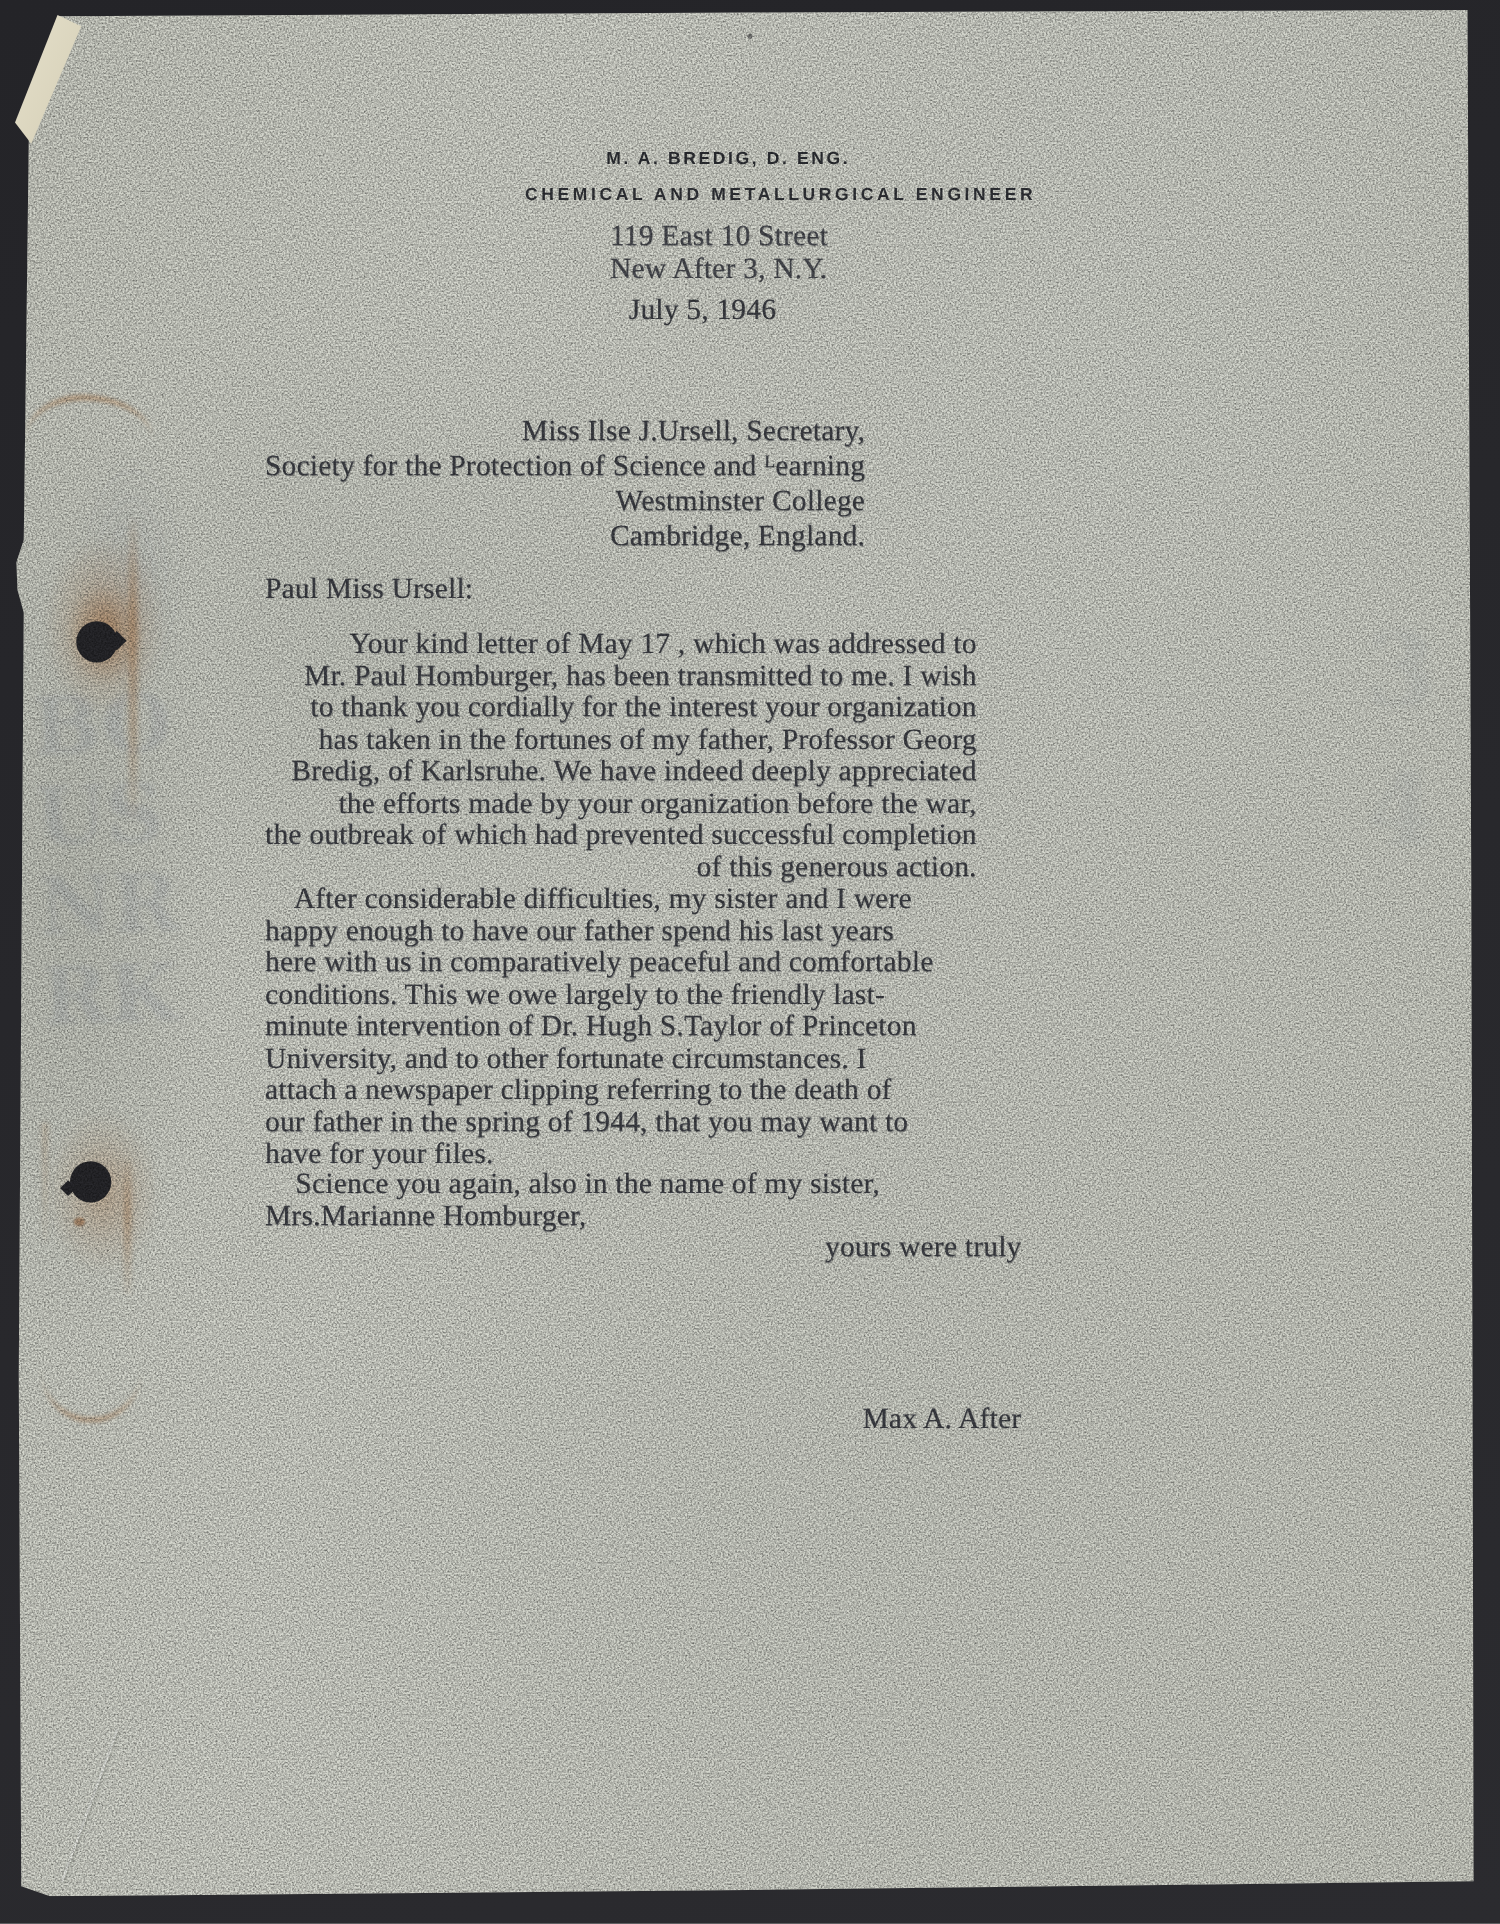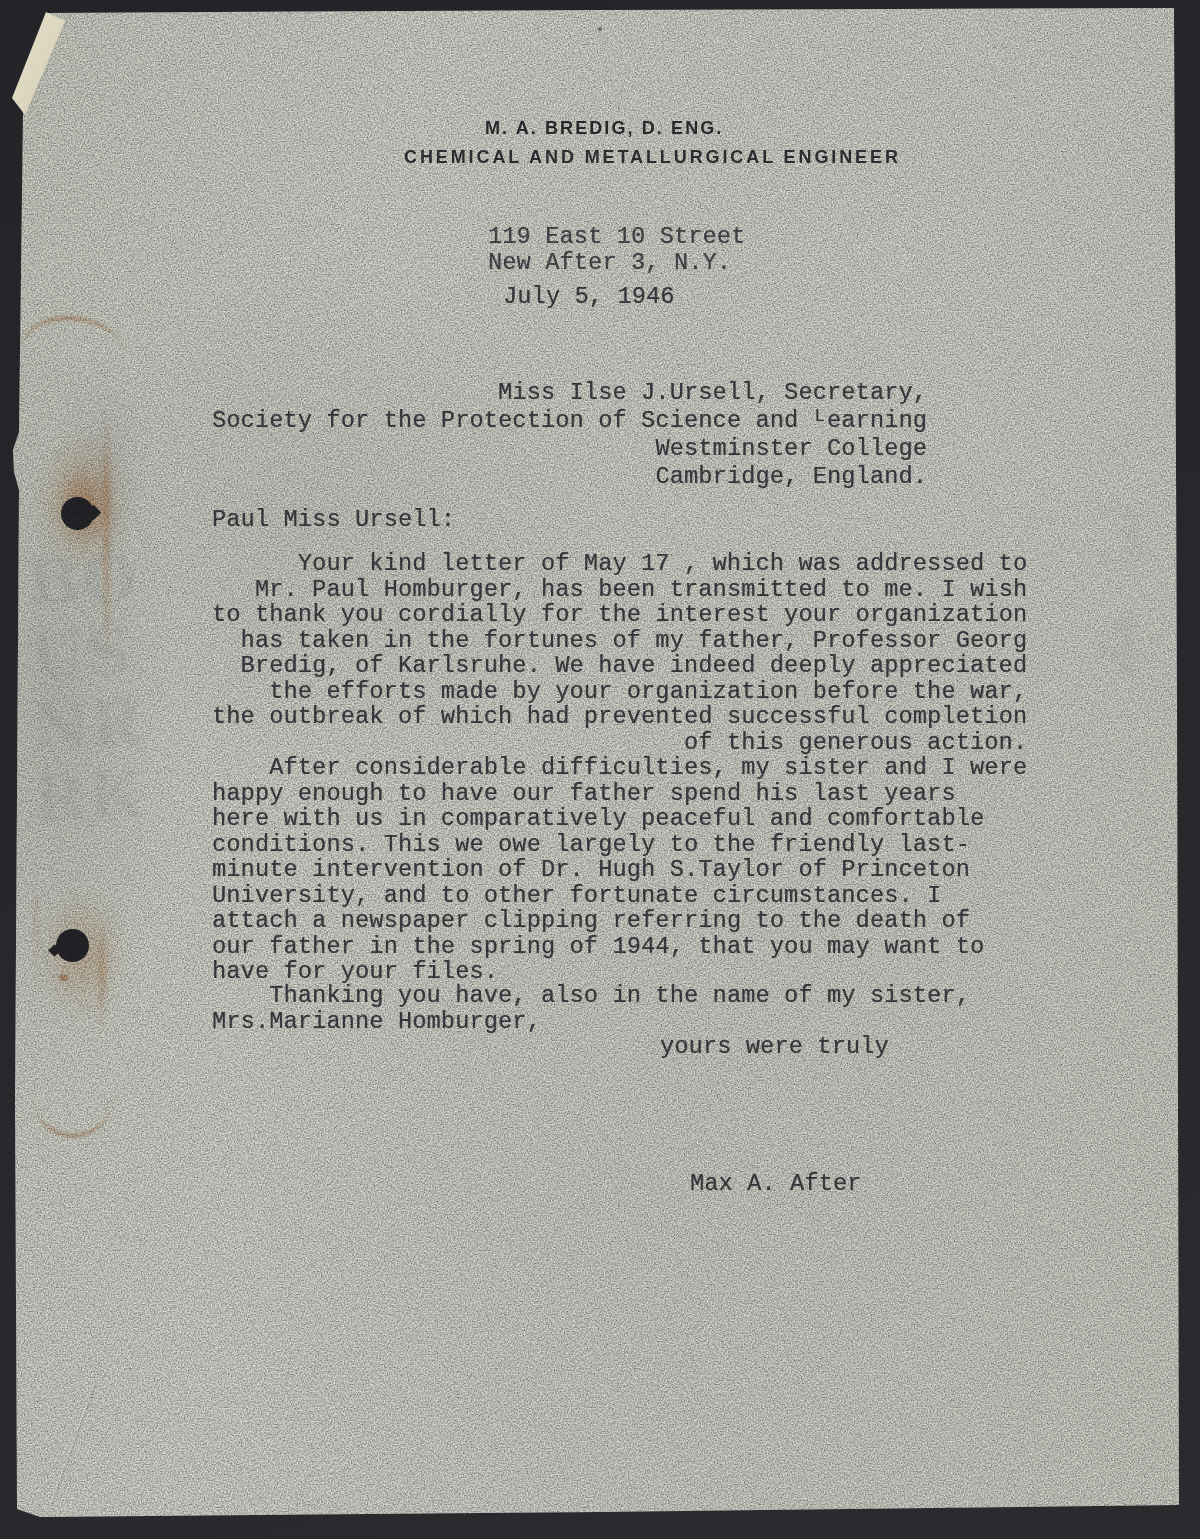--- a/index.html
+++ b/index.html
@@ -81,26 +81,26 @@
     color:rgba(100,110,140,0.055);filter:blur(3px);}
   
   .crease-bl{position:absolute;left:93px;top:1383px;width:1.5px;height:130px;z-index:8;
     background:rgba(255,255,255,0.3);box-shadow:1.5px 0 2px rgba(120,122,112,0.3);
     transform:rotate(20deg);transform-origin:top left;}
   .speck{position:absolute;left:598px;top:27px;width:4px;height:4px;border-radius:50%;
     background:#3a3a3e;opacity:.6;z-index:8;}
   
   .print{position:absolute;z-index:25;color:#2e3035;font-family:"Liberation Sans",sans-serif;
     font-weight:bold;white-space:pre;}
-  .print-name{left:485px;top:118px;font-size:18px;letter-spacing:2.1px;}
-  .print-tagline{left:404px;top:147px;font-size:18px;letter-spacing:2.9px;color:#33353a;}
+  .print-name{left:485px;top:118px;font-size:14px;letter-spacing:2.1px;}
+  .print-tagline{left:420px;top:147px;font-size:14px;letter-spacing:2.9px;color:#33353a;}
   
-  .type{position:absolute;z-index:25;font-family:Liberation Mono, monospace;
+  .type{position:absolute;z-index:25;font-family:Liberation Serif, serif;
     font-size:23.5px;line-height:25.5px;color:#3f4147;white-space:pre;letter-spacing:.2px;
-    text-shadow:.4px .4px .7px rgba(62,64,70,0.55);margin-top:48px;}
+    text-shadow:.4px .4px .7px rgba(62,64,70,0.55);}
   .lh-addr{line-height:26px;color:#4a4c52;}
   .recipient{left:212px;top:331px;line-height:28px;text-align:right;}
   .salutation{left:212px;top:459px;}
   .para-1{left:212px;top:503px;text-align:right;}
   .para-2{left:212px;top:707px;}
   .para-3{left:212px;top:935px;}
   .closing{left:660px;top:986px;}
   .signature{left:690px;top:1123px;}
   .hdr-addr1{left:488px;top:176px;}
   .hdr-addr2{left:488px;top:202px;}
@@ -154,21 +154,21 @@
 of this generous action.</div>
   <div class="type para-2">    After considerable difficulties, my sister and I were
 happy enough to have our father spend his last years
 here with us in comparatively peaceful and comfortable
 conditions. This we owe largely to the friendly last-
 minute intervention of Dr. Hugh S.Taylor of Princeton
 University, and to other fortunate circumstances. I
 attach a newspaper clipping referring to the death of
 our father in the spring of 1944, that you may want to
 have for your files.</div>
-  <div class="type para-3">    Thanking you have, also in the name of my sister,
+  <div class="type para-3">    Science you again, also in the name of my sister,
 Mrs.Marianne Homburger,</div>
   <div class="type closing">yours were truly</div>
   <div class="type signature">Max A. After</div>
 
   <div class="hole hole-1"></div>
   <div class="hole-notch notch-1"></div>
   <div class="hole hole-2"></div>
   <div class="hole-notch notch-2"></div>
 
   <svg class="grain" width="1200" height="1539" xmlns="http://www.w3.org/2000/svg">

